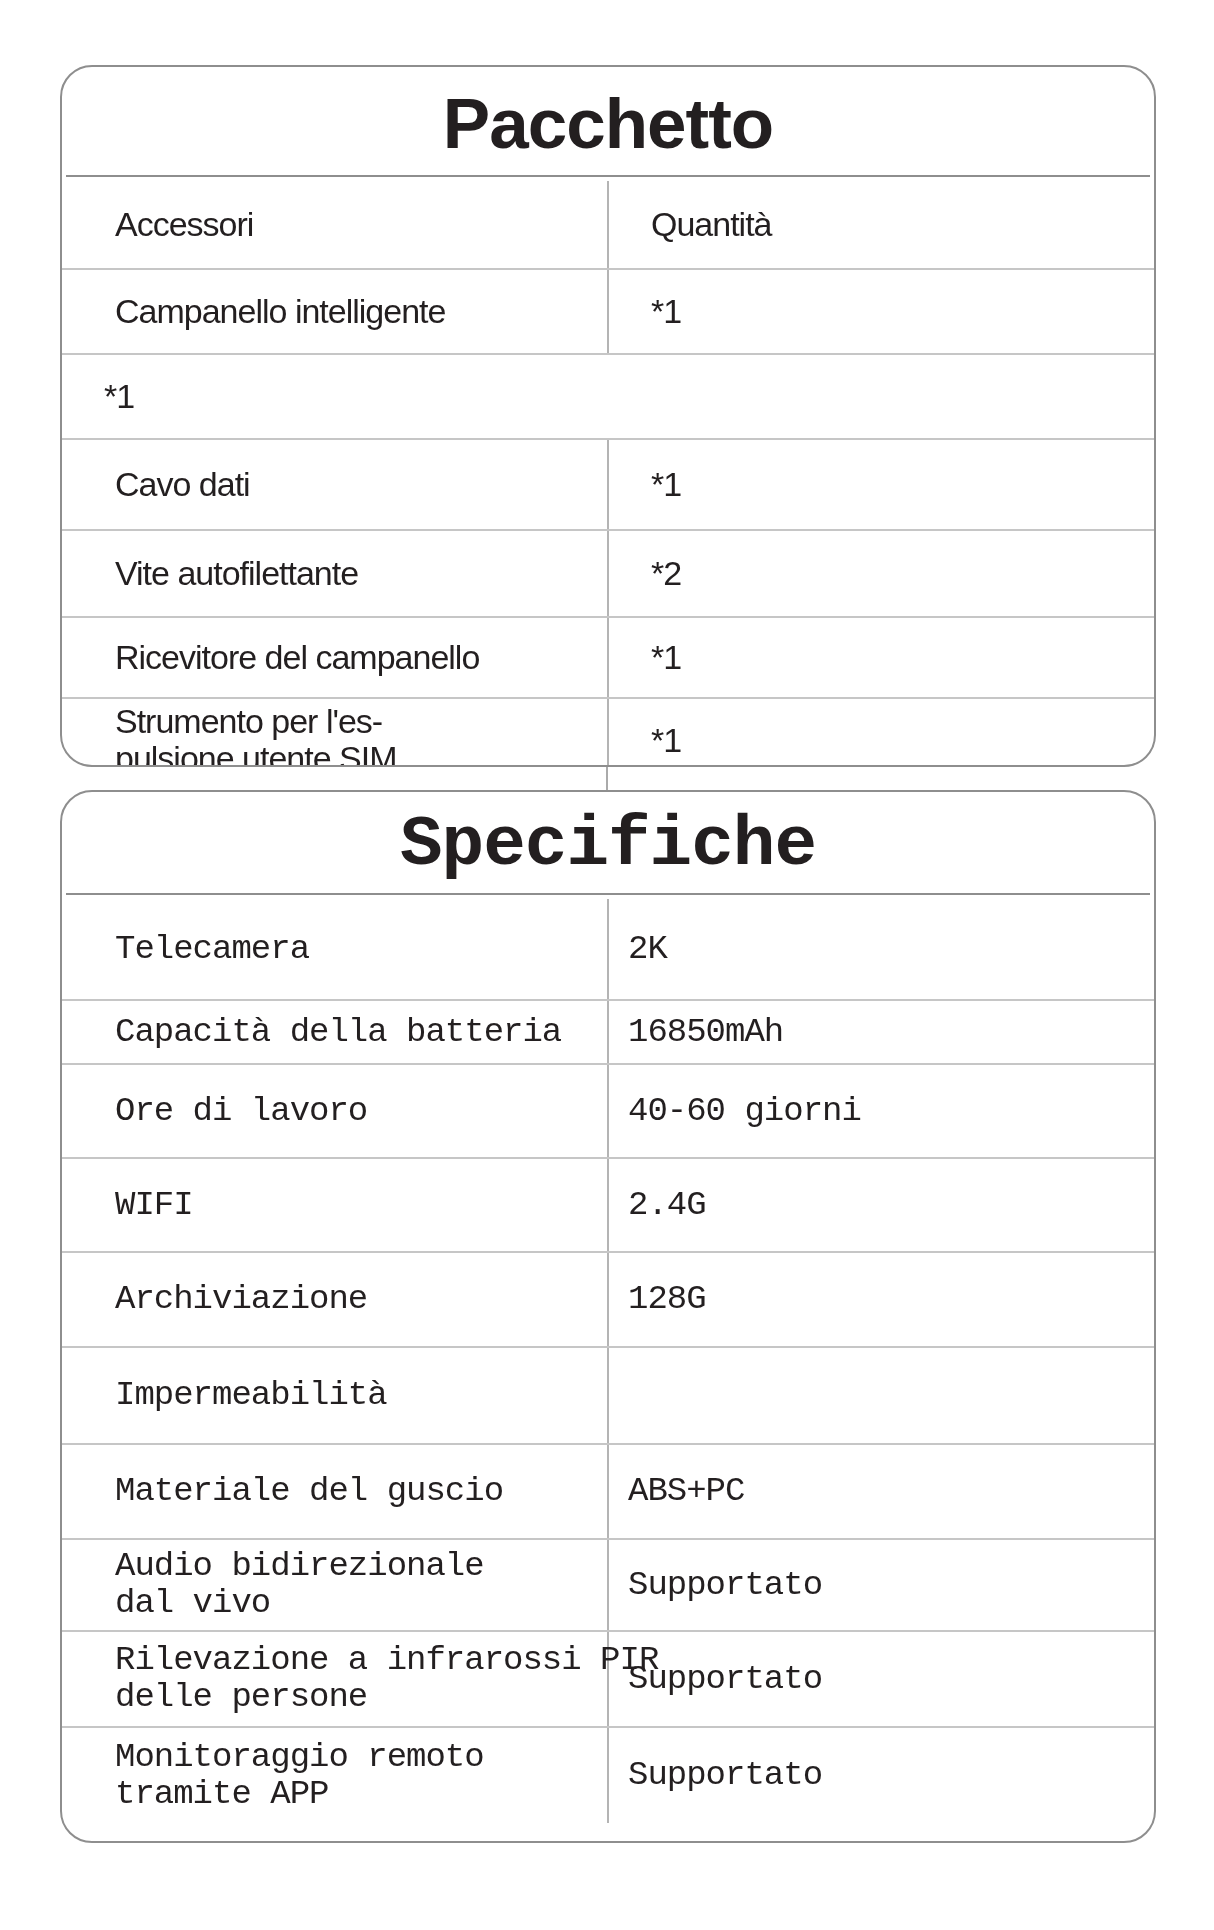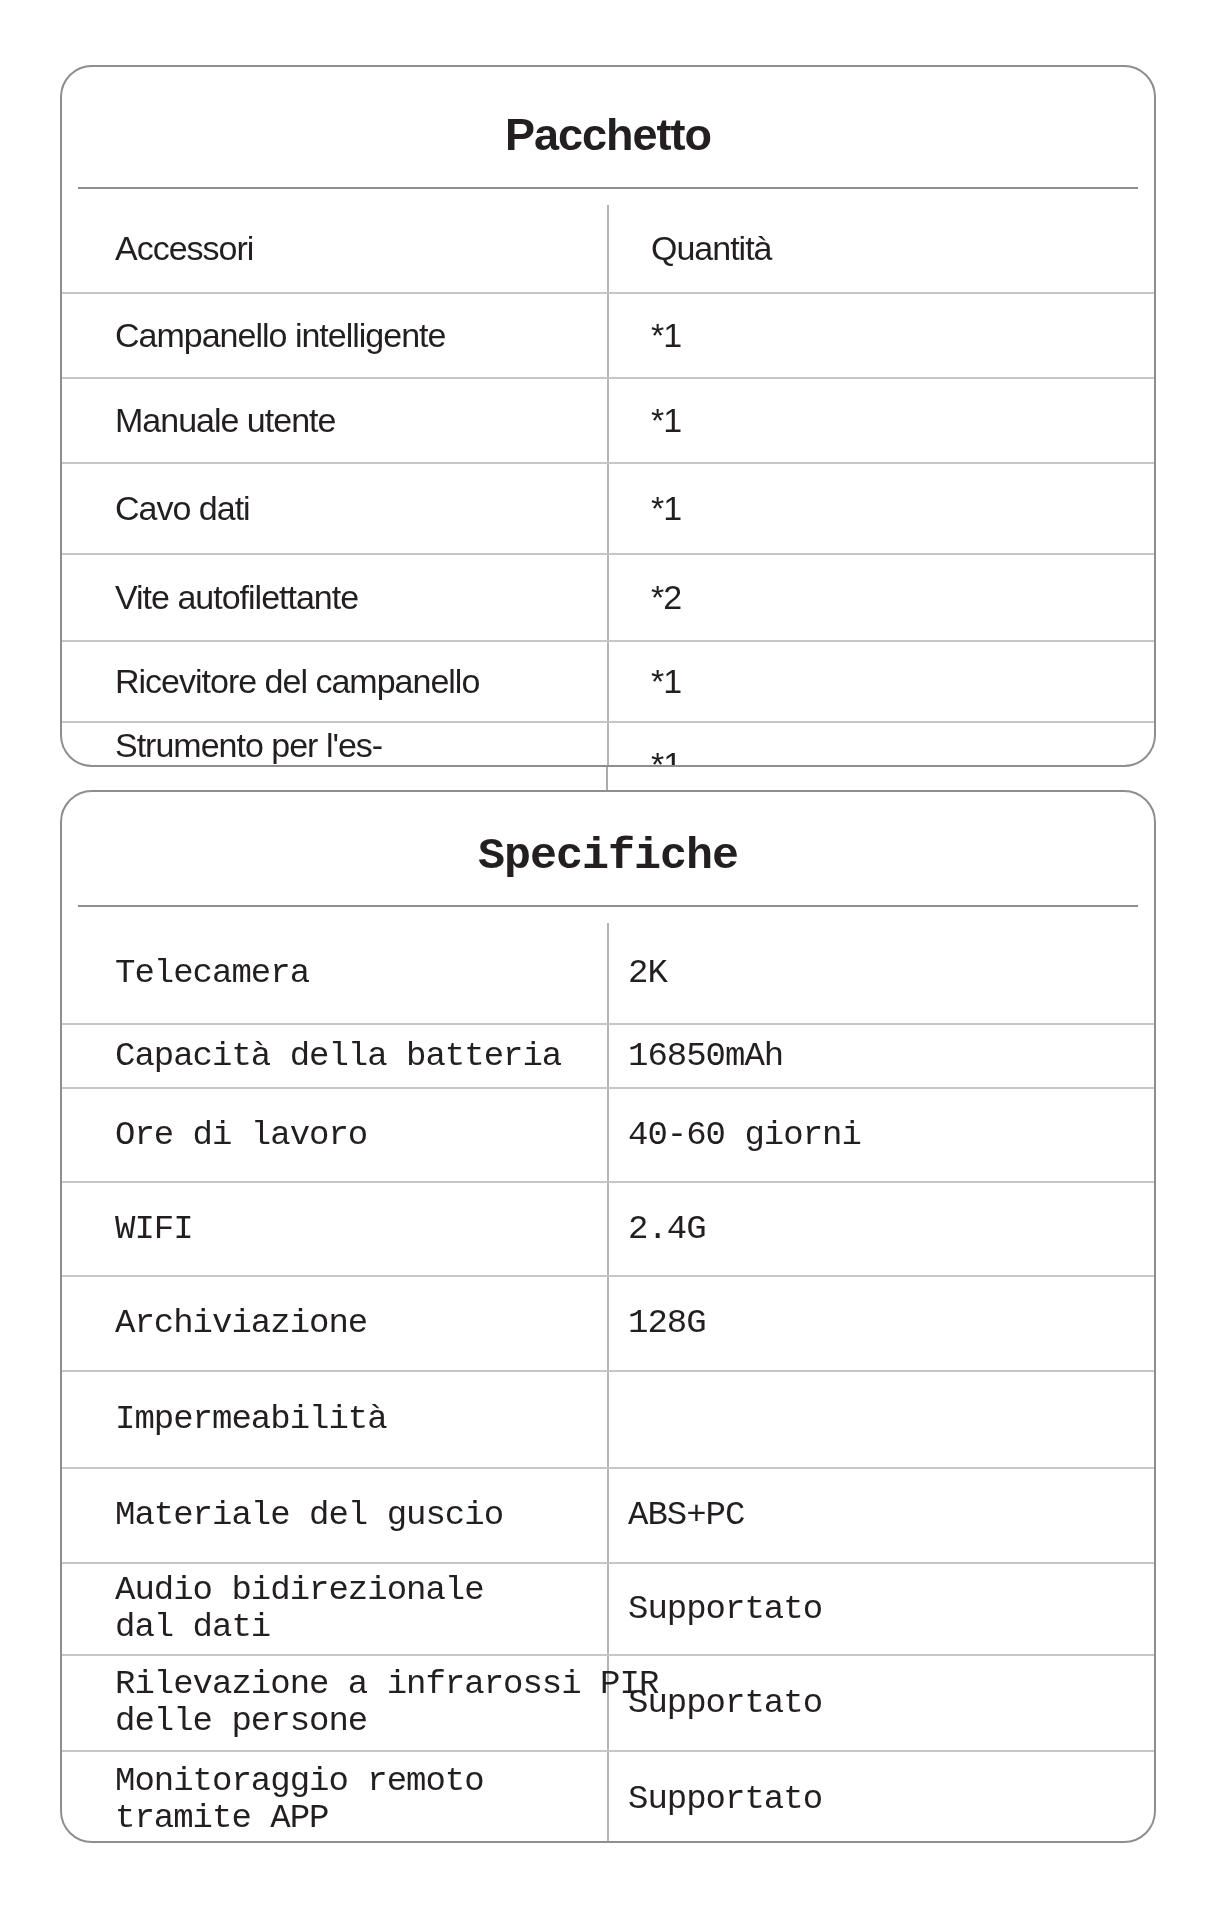--- a/index.html
+++ b/index.html
@@ -16,24 +16,24 @@
     width:1096px;
     box-sizing:border-box;
     border:2px solid #8e8e8e;
     border-radius:32px;
     background:#ffffff;
     overflow:hidden;
   }
   .card-package { top:65px;  height:702px; }
   .card-specs   { top:790px; height:1053px;font-family:Liberation Mono, monospace; }
   .card-title {
-    margin:16px;
+    margin:4px;
     box-sizing:border-box;
     display:flex; align-items:center; justify-content:center;
-    font-size:45px; font-weight:700; letter-spacing:-1px;
+    font-size:71px; font-weight:700; letter-spacing:-1px;
     color:#231f20;
     border-bottom:2px solid #8e8e8e;
   }
   .trow {
     display:flex;
     box-sizing:border-box;
     border-top:2px solid #c6c6c6;
   }
   .trow.first { border-top:none; }
   .cell-l {
@@ -84,23 +84,20 @@
     <div class="trow" style="height:85px">
       <div class="cell-l">
         <span class="lbl">Campanello intelligente</span>
       </div>
       <div class="cell-r">
         <span class="lbl">*1</span>
       </div>
     </div>
 
     <div class="trow" style="height:85px">
-      <div class="cell-l">
-        <span class="lbl">Manuale utente</span>
-      </div>
       <div class="cell-r">
         <span class="lbl">*1</span>
       </div>
     </div>
 
     <div class="trow" style="height:91px">
       <div class="cell-l">
         <span class="lbl">Cavo dati</span>
       </div>
       <div class="cell-r">
@@ -198,21 +195,21 @@
         <span class="lbl">Materiale del guscio</span>
       </div>
       <div class="cell-r">
         <span class="lbl">ABS+PC</span>
       </div>
     </div>
 
     <div class="trow" style="height:92px">
       <div class="cell-l">
         <span class="lbl">Audio bidirezionale
-dal dati</span>
+dal vivo</span>
       </div>
       <div class="cell-r">
         <span class="lbl">Supportato</span>
       </div>
     </div>
 
     <div class="trow" style="height:96px">
       <div class="cell-l">
         <span class="lbl">Rilevazione a infrarossi PIR
 delle persone</span>

